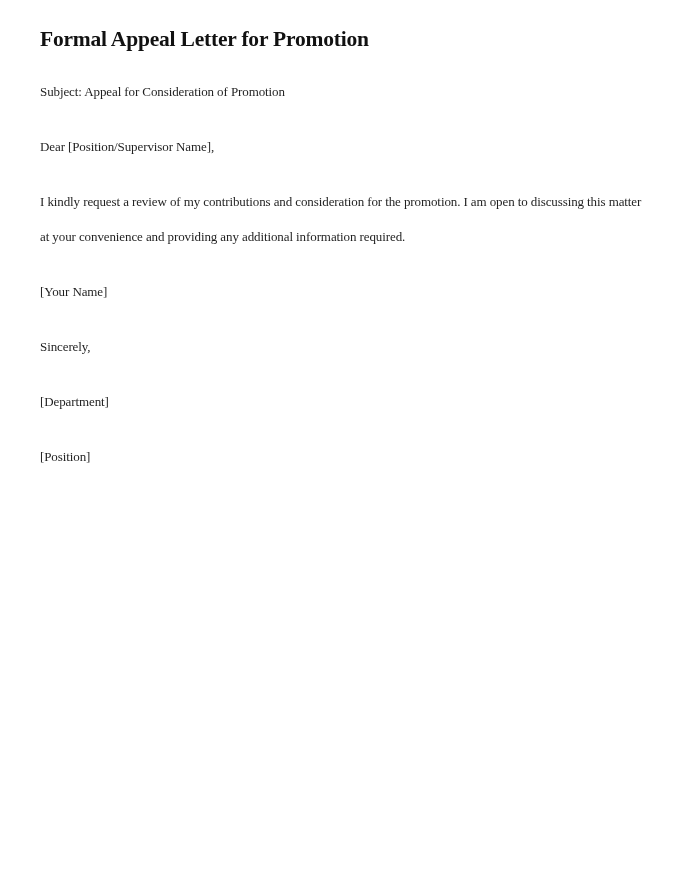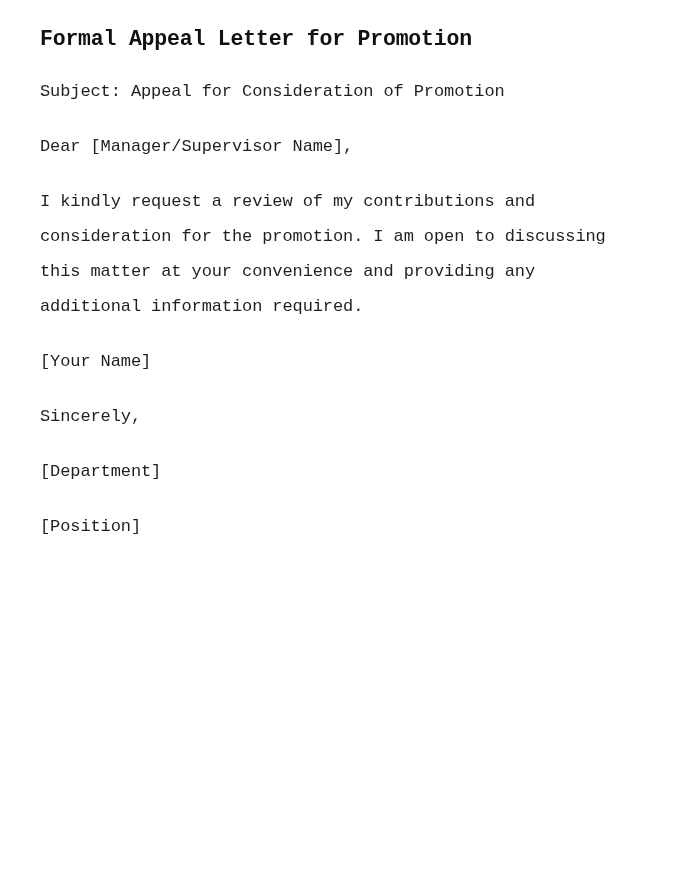--- a/index.html
+++ b/index.html
@@ -8,49 +8,49 @@
     background: #ffffff;
   }
   .page {
     position: relative;
     width: 700px;
     height: 892px;
     background: #ffffff;
     box-sizing: border-box;
     padding: 24px 58px 0 40px;
     overflow: hidden;
-    font-family: Liberation Mono, monospace;
+    font-family: Liberation Serif, serif;
     color: #1f1f1f;
   }
   .doc-title {
     margin: 0 0 20px 0;
     font-size: 21.5px;
     line-height: 30px;
     font-weight: 700;
     color: #111111;
     letter-spacing: -0.2px;
   }
   .doc-paragraph {
     margin: 0 0 20px 0;
-    font-size: 17px;
+    font-size: 13px;
     line-height: 35px;
     font-weight: 400;
     max-width: 602px;
     letter-spacing: -0.1px;
   }
 </style>
 </head>
 <body>
 
 <div class="page">
   <h1 class="doc-title">Formal Appeal Letter for Promotion</h1>
 
   <p class="doc-paragraph">Subject: Appeal for Consideration of Promotion</p>
 
-  <p class="doc-paragraph">Dear [Manager/Supervisor Name],</p>
+  <p class="doc-paragraph">Dear [Position/Supervisor Name],</p>
 
 
 
   <p class="doc-paragraph">I kindly request a review of my contributions and consideration for the promotion. I am open to discussing this matter at your convenience and providing any additional information required.</p>
 
 
   <p class="doc-paragraph">[Your Name]</p>
 
   <p class="doc-paragraph">Sincerely,</p>
 

